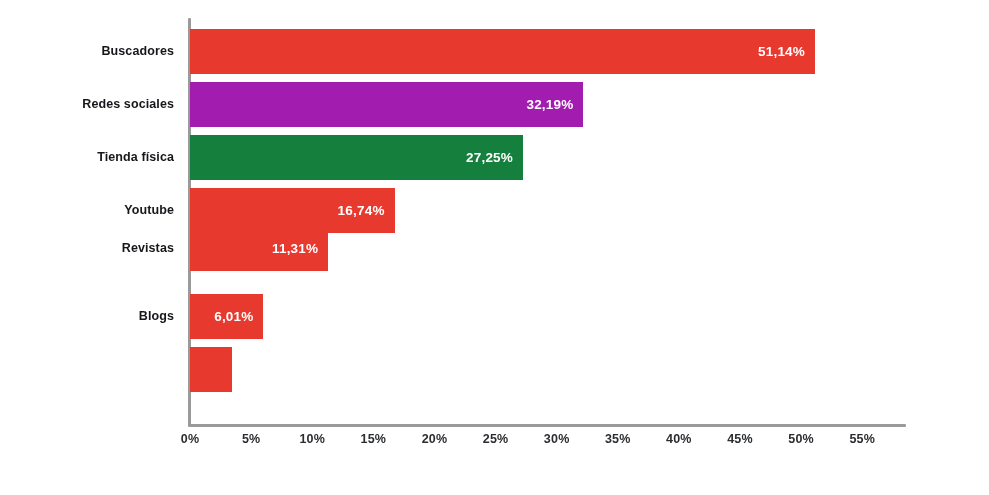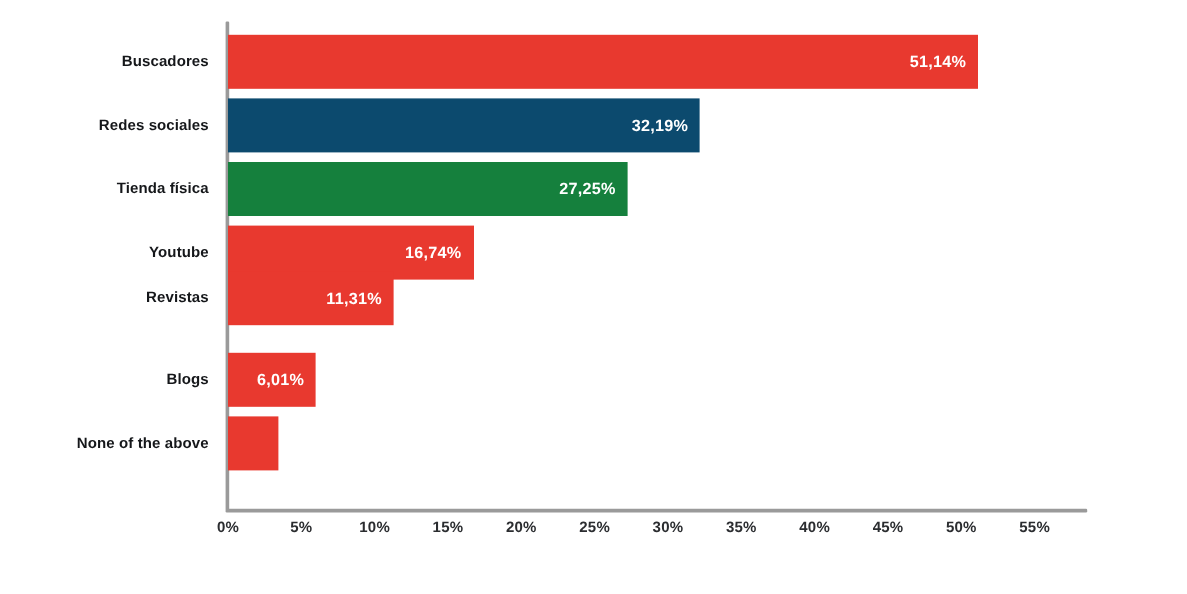--- a/index.html
+++ b/index.html
@@ -128,21 +128,21 @@
   <div class="plot-area">
 
   <div class="row" style="top: 11px;">
         <div class="cat-label">Buscadores</div>
         <div class="bar" style="width: 625.044px; background: rgb(232, 57, 47);">
           <div class="bar-value inside">51,14%</div>
         </div>
       </div>
       <div class="row" style="top: 64px;">
         <div class="cat-label">Redes sociales</div>
-        <div class="bar" style="width: 393.433px; background: #0c4a6e;">
+        <div class="bar" style="width: 393.433px; background: #a21caf;">
           <div class="bar-value inside">32,19%</div>
         </div>
       </div>
       <div class="row" style="top: 117px;">
         <div class="cat-label">Tienda física</div>
         <div class="bar" style="width: 333.056px; background: #15803d;">
           <div class="bar-value inside">27,25%</div>
         </div>
       </div>
       <div class="row" style="top: 170px;">
@@ -157,21 +157,20 @@
           <div class="bar-value inside">11,31%</div>
         </div>
       </div>
       <div class="row" style="top: 276px;">
         <div class="cat-label">Blogs</div>
         <div class="bar" style="width: 73.4556px; background: rgb(232, 57, 47);">
           <div class="bar-value inside">6,01%</div>
         </div>
       </div>
       <div class="row" style="top: 329px;">
-        <div class="cat-label">None of the above</div>
         <div class="bar" style="width: 41.9222px; background: rgb(232, 57, 47);">
           <div class="bar-value outside">3,43%</div>
         </div>
       </div>
     </div>
 
 <div class="tick" style="left: 190px;">0%</div>
     <div class="tick" style="left: 251.111px;">5%</div>
     <div class="tick" style="left: 312.222px;">10%</div>
     <div class="tick" style="left: 373.333px;">15%</div>

